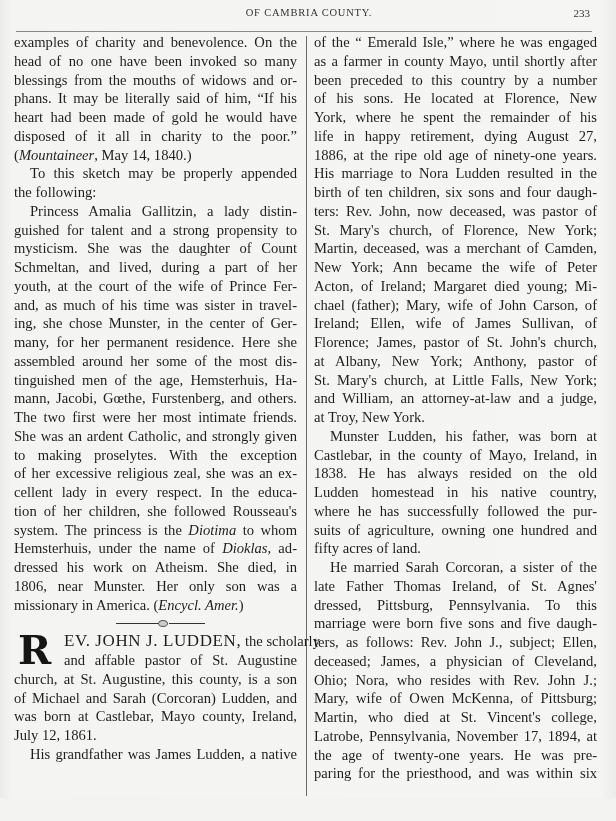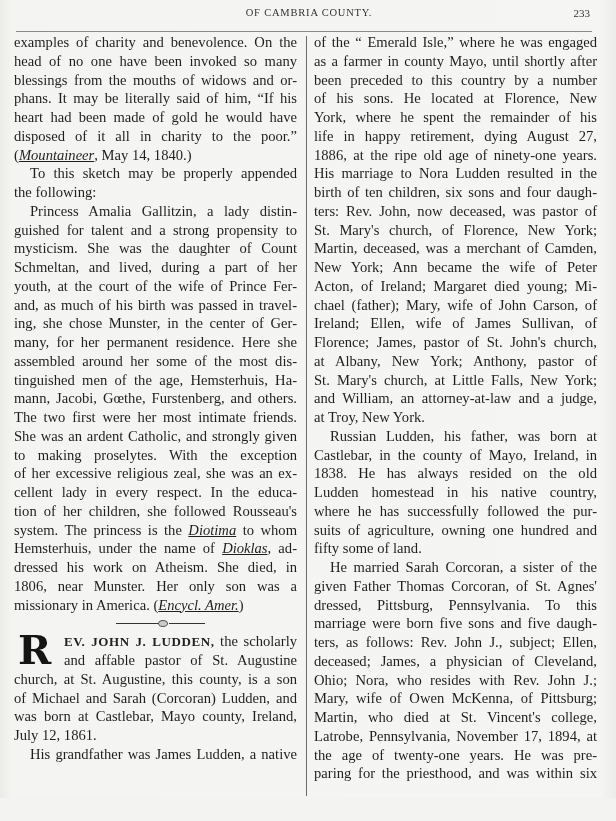--- a/index.html
+++ b/index.html
@@ -87,21 +87,21 @@
   }
   .line.last {
     text-align-last: left;
   }
   .line.indent {
     padding-left: 16px;
   }
   .line.hang {
     padding-left: 50px;
   }
-  em { font-style: italic; text-decoration: underline; }
+  em { font-style: italic; }
   .ornament {
     display: block;
     height: 18px;
     position: relative;
   }
   .ornament .rule-l {
     position: absolute;
     left: 102px;
     top: 9px;
     width: 42px;
@@ -133,23 +133,23 @@
     position: absolute;
     left: 4px;
     top: -1px;
     font-size: 40px;
     line-height: 38px;
     font-weight: bold;
     color: #151515;
     font-family: "DejaVu Serif", serif;
   }
   .smallcaps {
-    font-weight: bold;
+    font-weight: normal;
     letter-spacing: 0.6px;
-    font-size: 13px;
+    font-size: 17px;
   }
 </style>
 </head>
 <body>
 
 <div class="page">
 
   <div class="header">
     <div class="running-head">OF CAMBRIA COUNTY.</div>
     <div class="page-number">233</div>
@@ -166,21 +166,21 @@
     <span class="line">heart had been made of gold he would have</span>
     <span class="line">disposed of it all in charity to the poor.”</span>
     <span class="line last"><span>(</span><em>Mountaineer</em><span>, May 14, 1840.)</span></span>
     <span class="line indent">To this sketch may be properly appended</span>
     <span class="line last">the following:</span>
     <span class="line indent">Princess Amalia Gallitzin, a lady distin-</span>
     <span class="line">guished for talent and a strong propensity to</span>
     <span class="line">mysticism.  She was the daughter of Count</span>
     <span class="line">Schmeltan, and lived, during a part of her</span>
     <span class="line">youth, at the court of the wife of Prince Fer-</span>
-    <span class="line">and, as much of his birth was passed in travel-</span>
+    <span class="line">and, as much of his time was sister in travel-</span>
     <span class="line">ing, she chose Munster, in the center of Ger-</span>
     <span class="line">many, for her permanent residence.  Here she</span>
     <span class="line">assembled around her some of the most dis-</span>
     <span class="line">tinguished men of the age, Hemsterhuis, Ha-</span>
     <span class="line">mann, Jacobi, Gœthe, Furstenberg, and others.</span>
     <span class="line">The two first were her most intimate friends.</span>
     <span class="line">She was an ardent Catholic, and strongly given</span>
     <span class="line">to making proselytes.  With the exception</span>
     <span class="line">of her excessive religious zeal, she was an ex-</span>
     <span class="line">cellent lady in every respect.  In the educa-</span>
@@ -224,29 +224,29 @@
     <span class="line">Martin, deceased, was a merchant of Camden,</span>
     <span class="line">New York; Ann became the wife of Peter</span>
     <span class="line">Acton, of Ireland;  Margaret died young; Mi-</span>
     <span class="line">chael (father); Mary, wife of John Carson, of</span>
     <span class="line">Ireland; Ellen, wife of James Sullivan, of</span>
     <span class="line">Florence; James, pastor of St. John's church,</span>
     <span class="line">at Albany, New York; Anthony, pastor of</span>
     <span class="line">St. Mary's church, at Little Falls, New York;</span>
     <span class="line">and William, an attorney-at-law and a judge,</span>
     <span class="line last">at Troy, New York.</span>
-    <span class="line indent">Russian Ludden, his father, was born at</span>
+    <span class="line indent">Munster Ludden, his father, was born at</span>
     <span class="line">Castlebar, in the county of Mayo, Ireland, in</span>
     <span class="line">1838.  He has always resided on the old</span>
     <span class="line">Ludden homestead in his native country,</span>
     <span class="line">where he has successfully followed the pur-</span>
     <span class="line">suits of agriculture, owning one hundred and</span>
-    <span class="line last">fifty some of land.</span>
+    <span class="line last">fifty acres of land.</span>
     <span class="line indent">He married Sarah Corcoran, a sister of the</span>
-    <span class="line">given Father Thomas Corcoran, of St. Agnes'</span>
+    <span class="line">late Father Thomas Ireland, of St. Agnes'</span>
     <span class="line">dressed, Pittsburg, Pennsylvania.  To this</span>
     <span class="line">marriage were born five sons and five daugh-</span>
     <span class="line">ters, as follows: Rev. John J., subject; Ellen,</span>
     <span class="line">deceased; James, a physician of Cleveland,</span>
     <span class="line">Ohio; Nora, who resides with Rev. John J.;</span>
     <span class="line">Mary, wife of Owen McKenna, of Pittsburg;</span>
     <span class="line">Martin, who died at St. Vincent's college,</span>
     <span class="line">Latrobe, Pennsylvania, November 17, 1894, at</span>
     <span class="line">the age of twenty-one years.  He was pre-</span>
     <span class="line">paring for the priesthood, and was within six</span>

